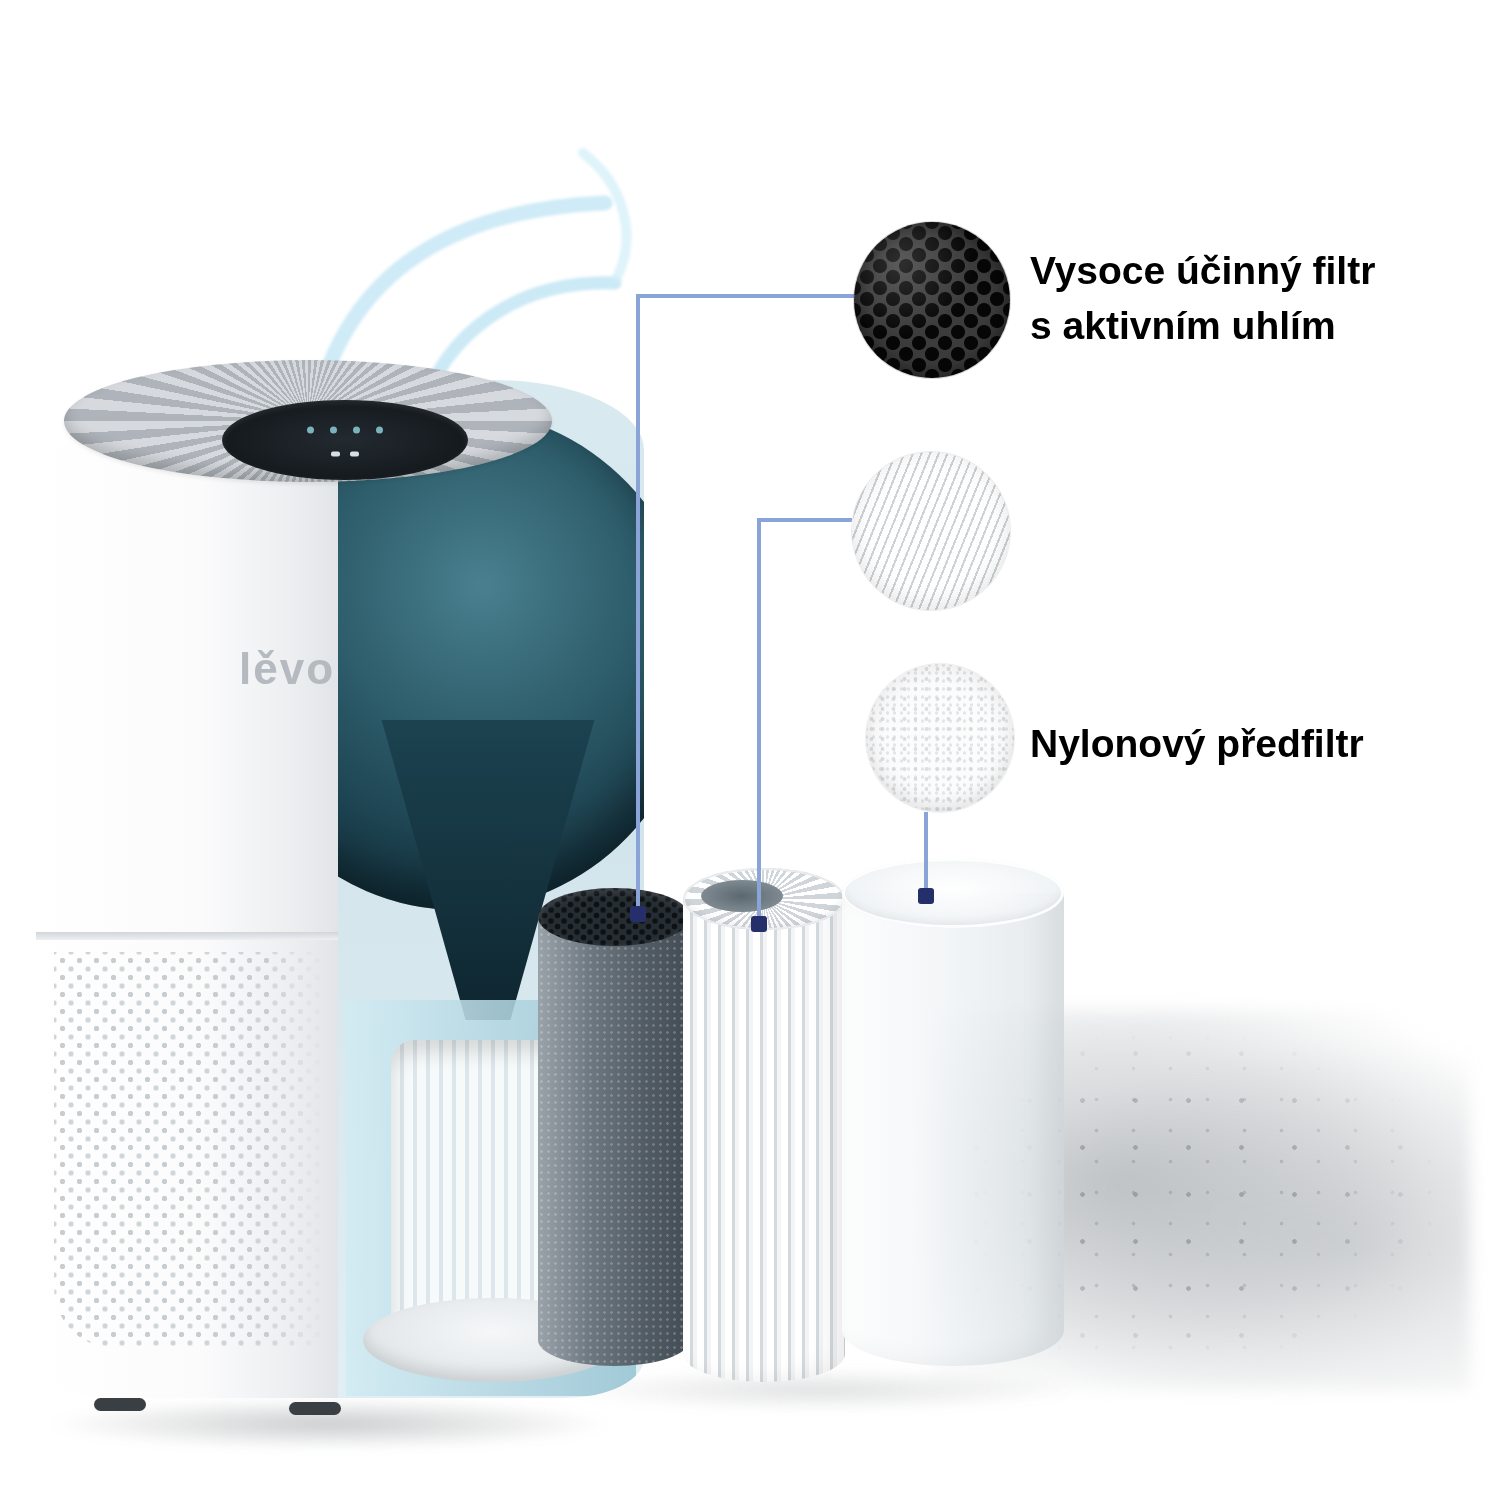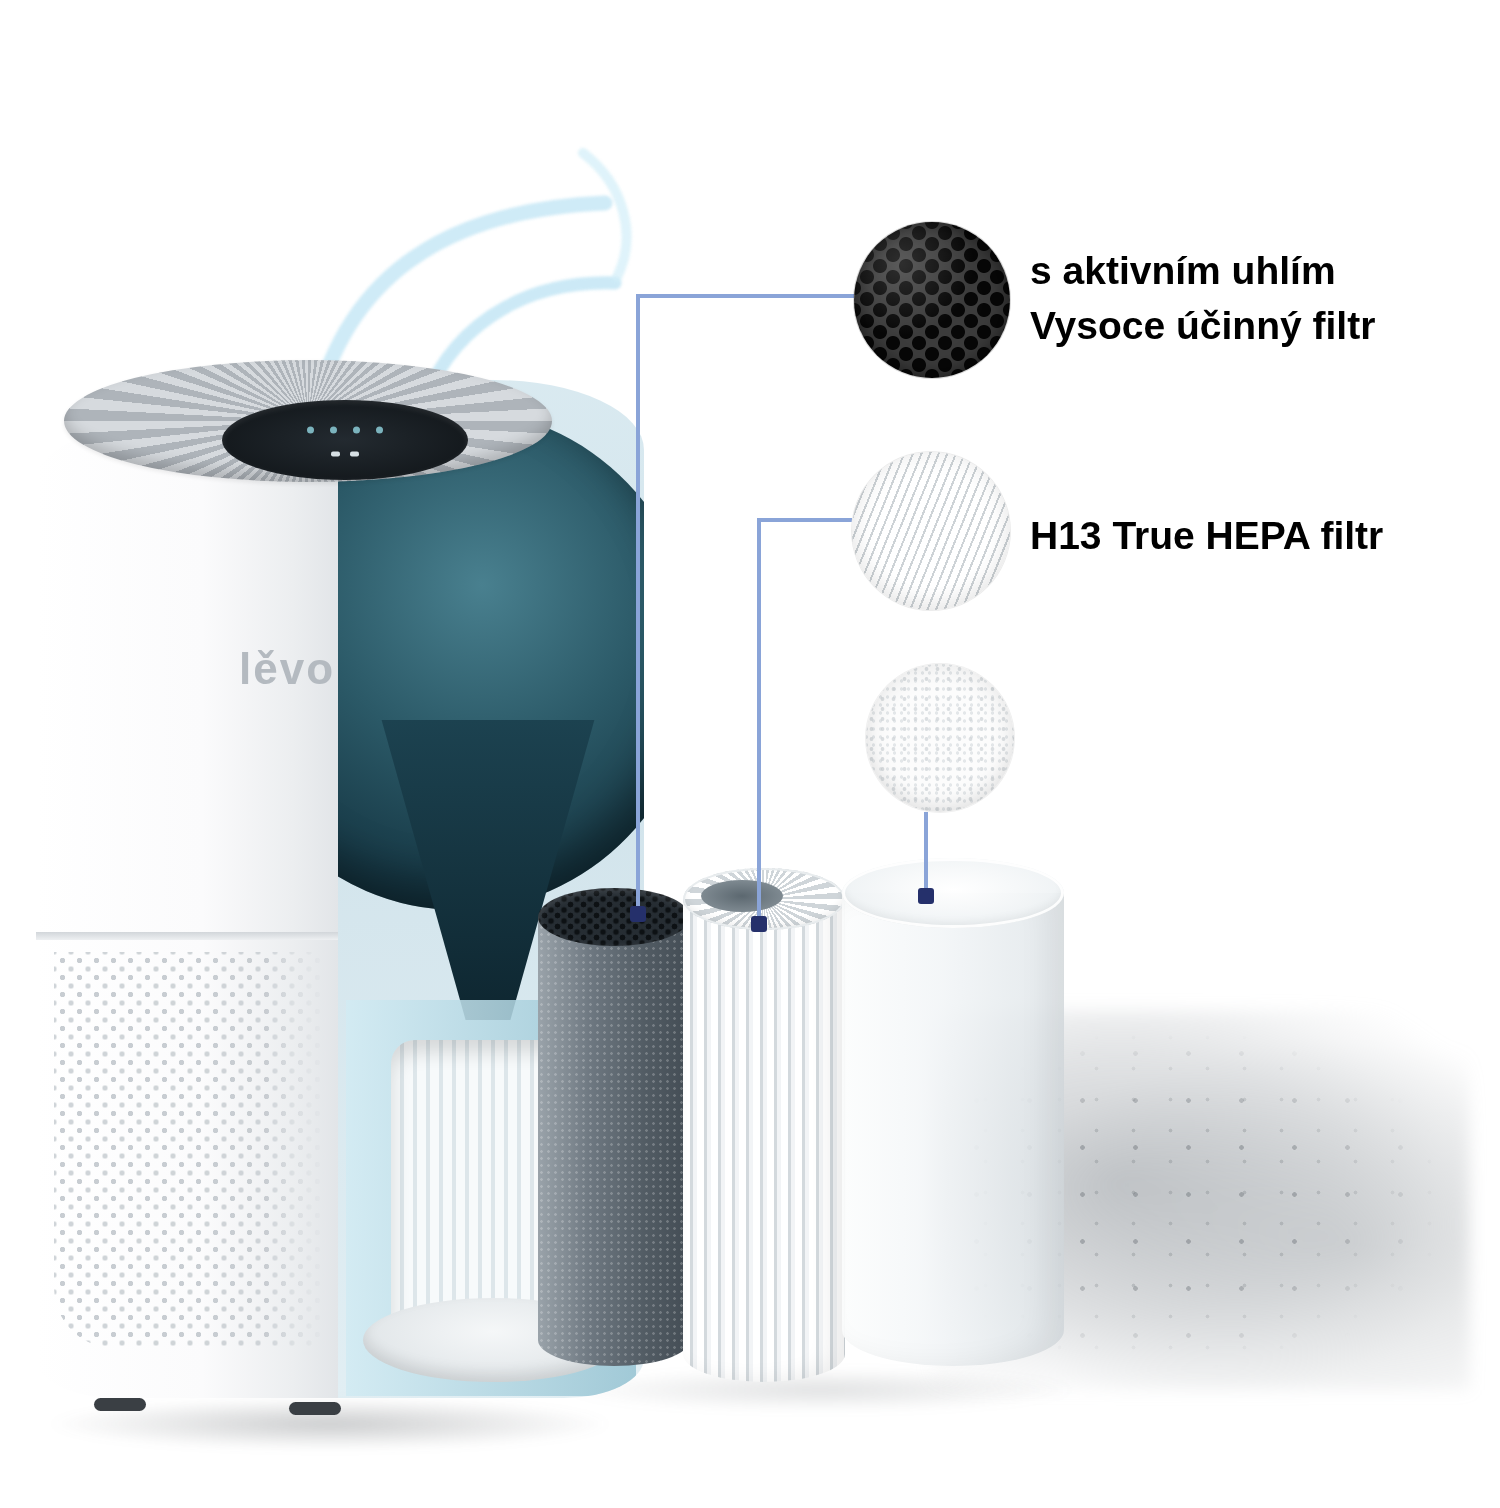--- a/index.html
+++ b/index.html
@@ -280,20 +280,20 @@
   <div class="abs leader l2v"></div>
   <div class="abs leader-dot d2"></div>
   <div class="abs leader l3v"></div>
   <div class="abs leader-dot d3"></div>
 
   <div class="abs swatch swatch-carbon"></div>
   <div class="abs swatch swatch-hepa"></div>
   <div class="abs swatch swatch-nylon"></div>
 
   <div class="abs callout-label lab1">
+    <span>Vysoce účinný filtr</span>
     <span>s aktivním uhlím</span>
-    <span>Vysoce účinný filtr</span>
-  </div>
-  <div class="abs callout-label lab2">
-    <span>H13 True HEPA filtr</span>
+  </div>
+  <div class="abs callout-label lab3">
+    <span>Nylonový předfiltr</span>
   </div>
 
 </div>
 
 </body></html>

